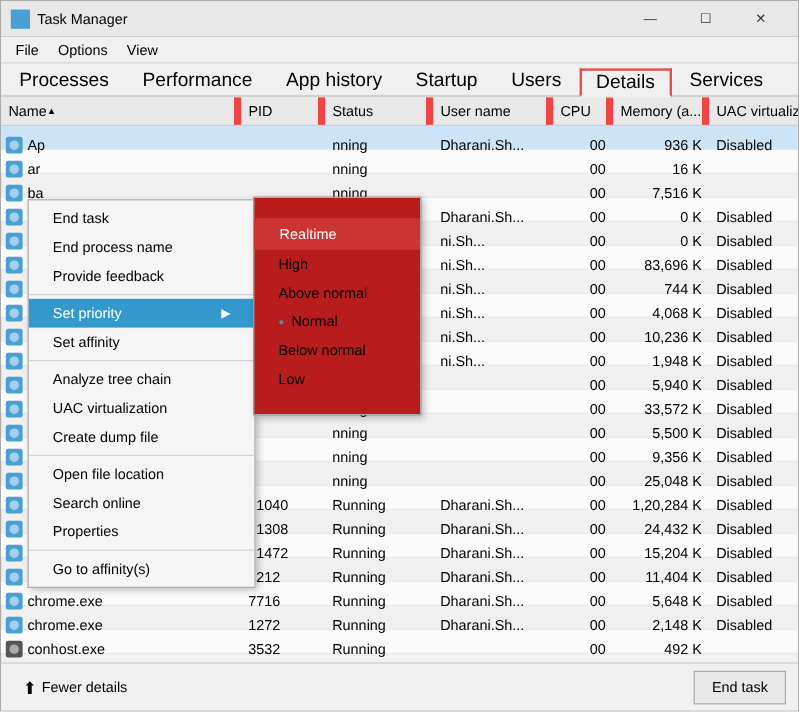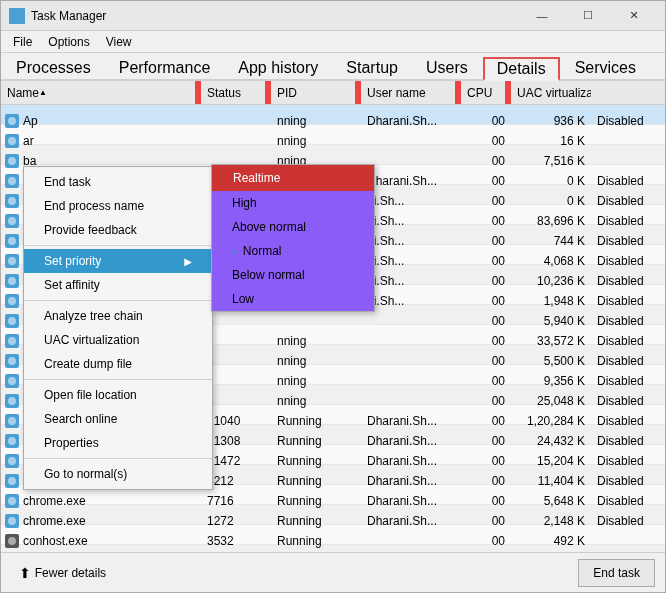--- a/index.html
+++ b/index.html
@@ -227,26 +227,26 @@
       background: #d0d0d0;
       margin: 3px 0;
     }
     .ctx-arrow { font-size: 10px; }
 
     
     .sub-menu {
       position: absolute;
       top: 83px;
       left: 210px;
-      width: 164px;
-      background: #8b5cf6;
+      width: 140px;
+      background: #b91c1c;
       border: 1px solid #aaa;
       box-shadow: 2px 2px 6px rgba(0,0,0,0.25);
       z-index: 200;
-      padding: 0 0;
+      padding: 17px 0;
     }
     .sub-item {
       padding: 5px 20px;
       cursor: pointer;
       font-size: 12px;
       display: flex;
       align-items: center;
       position: relative;
     }
     .sub-item.highlighted {
@@ -303,24 +303,25 @@
     <div class="tab">Startup</div>
     <div class="tab">Users</div>
     <div class="tab active">Details</div>
     <div class="tab">Services</div>
   </div>
 
   <div class="content-area">
 
     <div class="table-header">
       <div class="th sort-asc">Name</div>
+      <div class="th">PID</div>
       <div class="th">Status</div>
-      <div class="th">PID</div>
       <div class="th">User name</div>
       <div class="th">CPU</div>
+      <div class="th">Memory (a...</div>
       <div class="th">UAC virtualiza...</div>
 
     </div>
 
     <div class="table-body">
 
     <div class="table-row highlighted">
     <div class="td name-cell">
       <div class="process-icon" style="background:#4a9fd4; width:14px;height:14px;border-radius:2px;display:inline-flex;align-items:center;justify-content:center;margin-right:4px;flex-shrink:0;">
         <svg width="10" height="10" viewBox="0 0 10 10">
@@ -725,21 +726,21 @@
       <div class="ctx-item">Set affinity</div>
       <div class="ctx-separator"></div>
       <div class="ctx-item">Analyze tree chain</div>
       <div class="ctx-item">UAC virtualization</div>
       <div class="ctx-item">Create dump file</div>
       <div class="ctx-separator"></div>
       <div class="ctx-item">Open file location</div>
       <div class="ctx-item">Search online</div>
       <div class="ctx-item">Properties</div>
       <div class="ctx-separator"></div>
-      <div class="ctx-item">Go to normal(s)</div>
+      <div class="ctx-item">Go to affinity(s)</div>
     </div>
 
     <div class="sub-menu">
       <div class="sub-item highlighted">Realtime</div>
       <div class="sub-item">High</div>
       <div class="sub-item">Above normal</div>
       <div class="sub-item has-bullet">Normal</div>
       <div class="sub-item">Below normal</div>
       <div class="sub-item">Low</div>
     </div>

